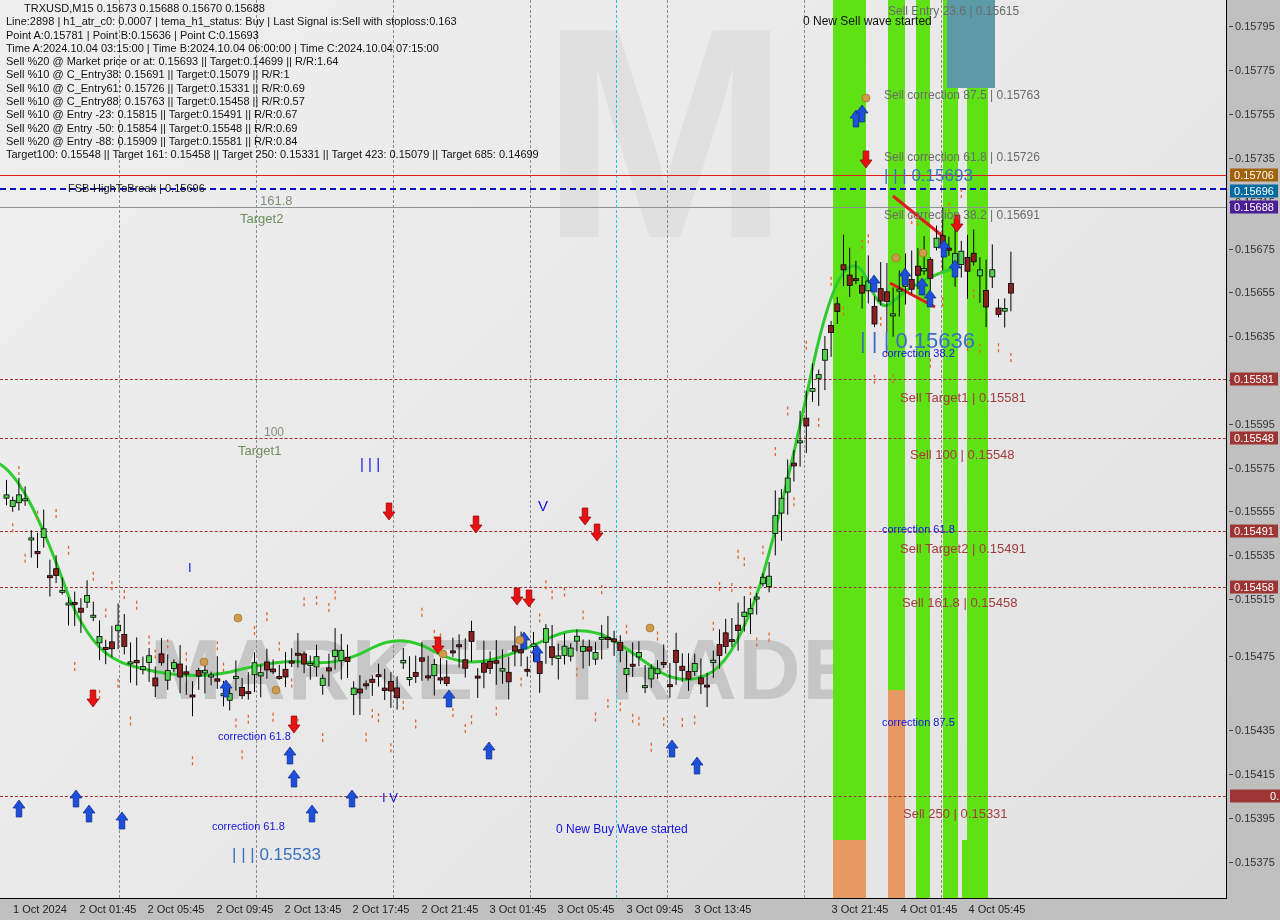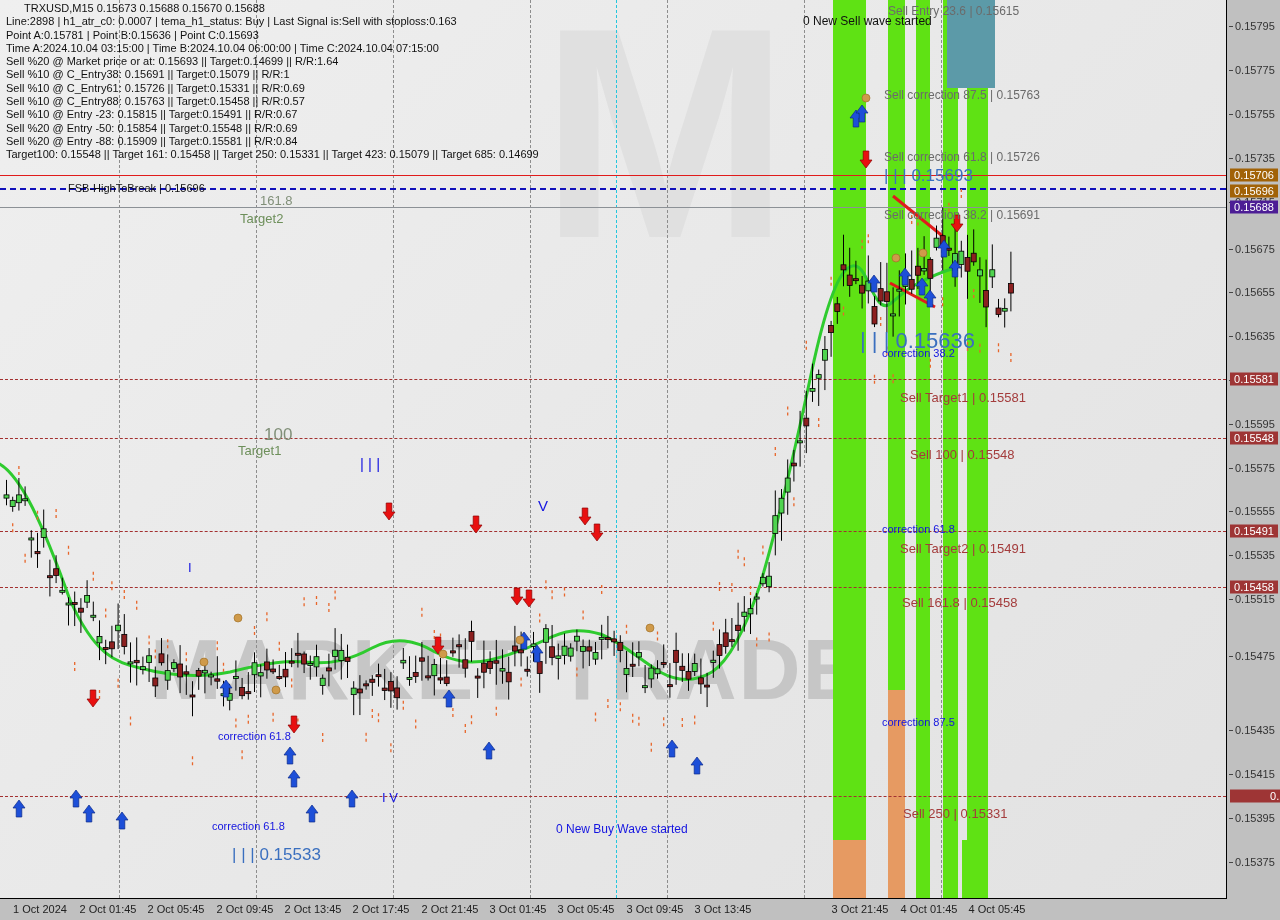--- a/index.html
+++ b/index.html
@@ -40,21 +40,21 @@
        line-height:13.3px;z-index:40;white-space:nowrap;}
   #hdr .r1{padding-left:18px;}
 
   
   #yaxis{position:absolute;left:1227px;top:0;width:53px;height:898px;background:#c0c0c0;}
   .ytick{position:absolute;left:8px;font-size:11px;color:#333;transform:translateY(-50%);}
   .ytick::before{content:"";position:absolute;left:-6px;top:50%;width:4px;height:1px;background:#444;}
   .ypill{position:absolute;left:3px;width:48px;height:13px;line-height:13px;
          font-size:11px;color:#fff;text-align:center;transform:translateY(-50%);}
   .ypill.red{background:#a16207;}
-  .ypill.blue{background:#a16207;}
+  .ypill.blue{background:#0369a1;}
   .ypill.black{background:#4c1d95;text-align:center;}
   .ypill.dark{background:#9e3535;}
 
   
   #xaxis{position:absolute;left:0;top:899px;width:1226px;height:21px;background:#c0c0c0;}
   .xtick{position:absolute;top:4px;font-size:11px;color:#222;transform:translateX(-50%);white-space:nowrap;}
 
   svg.ovl{position:absolute;left:0;top:0;width:1226px;height:898px;overflow:visible;}
   .arrow-up{fill:#1d4fd8;stroke:#0b2a8a;stroke-width:.7;}
   .arrow-dn{fill:#e81010;stroke:#8c0000;stroke-width:.7;}
@@ -603,21 +603,21 @@
         <div class="lbl" style="left: 900px; top: 390px; color: rgb(164, 60, 60); font-size: 13px;">Sell Target1 | 0.15581</div>
         <div class="lbl" style="left: 910px; top: 447px; color: rgb(164, 60, 60); font-size: 13px;">Sell 100 | 0.15548</div>
         <div class="lbl" style="left: 882px; top: 523px; color: rgb(20, 20, 224); font-size: 11px;">correction 61.8</div>
         <div class="lbl" style="left: 900px; top: 541px; color: rgb(164, 60, 60); font-size: 13px;">Sell Target2 | 0.15491</div>
         <div class="lbl" style="left: 902px; top: 595px; color: rgb(164, 60, 60); font-size: 13px;">Sell 161.8 | 0.15458</div>
         <div class="lbl" style="left: 882px; top: 716px; color: rgb(20, 20, 224); font-size: 11px;">correction 87.5</div>
         <div class="lbl" style="left: 903px; top: 806px; color: rgb(164, 60, 60); font-size: 13px;">Sell 250 | 0.15331</div>
         <div class="lbl" style="left: 68px; top: 182px; color: rgb(17, 17, 17); font-size: 11px;">FSB-HighToBreak  | 0.15696</div>
         <div class="lbl" style="left: 260px; top: 193px; color: rgb(128, 143, 120); font-size: 13px;">161.8</div>
         <div class="lbl" style="left: 240px; top: 211px; color: rgb(109, 143, 90); font-size: 13px;">Target2</div>
-        <div class="lbl" style="left: 264px; top: 425px; color: rgb(128, 143, 120); font-size: 17px;">100</div>
+        <div class="lbl" style="left: 264px; top: 425px; color: rgb(128, 143, 120); font-size: 12px;">100</div>
         <div class="lbl" style="left: 238px; top: 443px; color: rgb(109, 143, 90); font-size: 13px;">Target1</div>
         <div class="lbl" style="left: 360px; top: 455px; color: rgb(20, 20, 224); font-size: 15px;">| | |</div>
         <div class="lbl" style="left: 188px; top: 560px; color: rgb(20, 20, 224); font-size: 13px;">I</div>
         <div class="lbl" style="left: 538px; top: 497px; color: rgb(20, 20, 224); font-size: 15px;">V</div>
         <div class="lbl" style="left: 382px; top: 790px; color: rgb(20, 20, 224); font-size: 13px;">I V</div>
         <div class="lbl" style="left: 218px; top: 730px; color: rgb(20, 20, 224); font-size: 11px;">correction 61.8</div>
         <div class="lbl" style="left: 212px; top: 820px; color: rgb(20, 20, 224); font-size: 11px;">correction 61.8</div>
         <div class="lbl" style="left: 232px; top: 817px; color: rgb(58, 111, 191); font-size: 17px; margin-top: 28px;">| | | 0.15533</div>
         <div class="lbl" style="left: 556px; top: 822px; color: rgb(20, 20, 224); font-size: 12px;">0 New Buy Wave started</div>
       </div>

